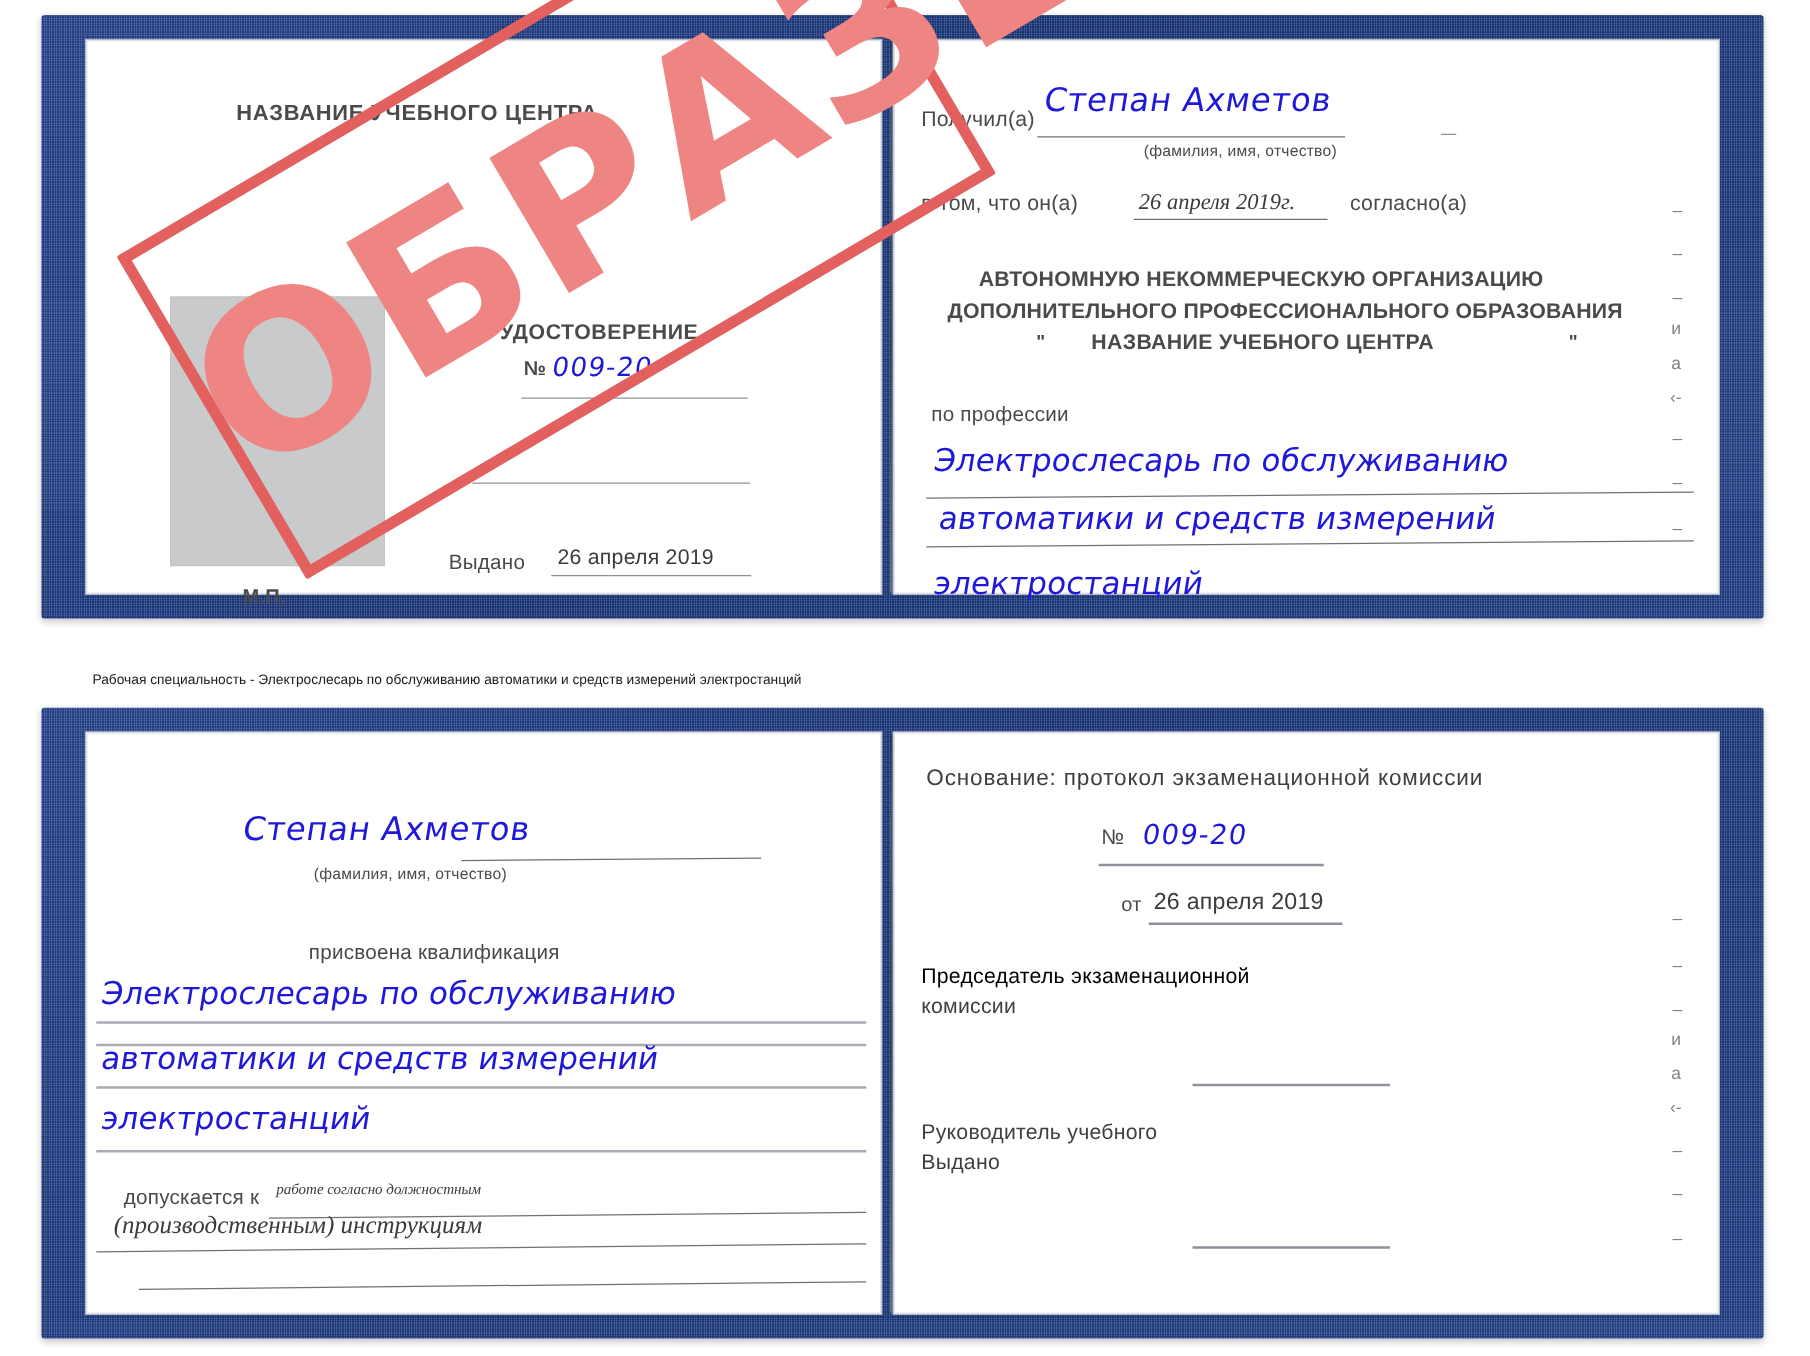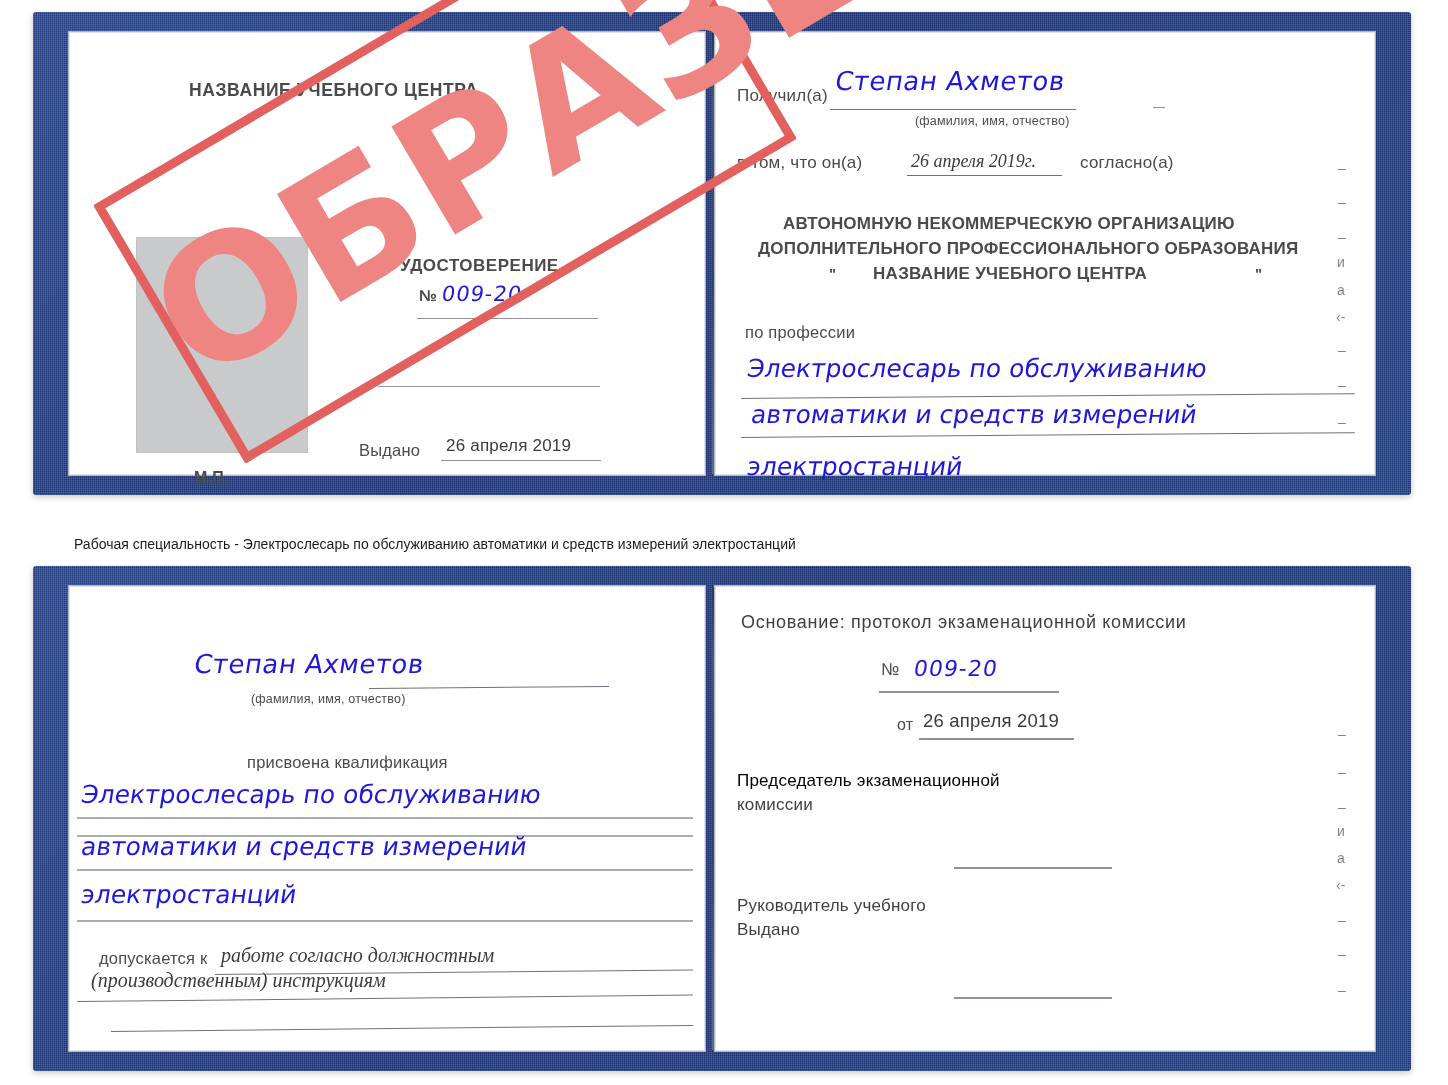--- a/index.html
+++ b/index.html
@@ -112,21 +112,21 @@
     line-height:1;
     letter-spacing:2px;
   }
 
   
   .caption{
     position:absolute;
     left:74px; top:533px;
     width:1020px;
     color:#1c1c1c;
-    font-size:14px;
+    font-size:11px;
     line-height:23px;
     font-family:"Liberation Sans", sans-serif;
     z-index:60;
   }
 
   
   .ghost{
     position:absolute;
     color:#6a6d74;
     font-size:14px;
@@ -228,21 +228,21 @@
     <div class="rule thin" style="left:8px;top:231px;width:616px;height:2px;"></div>
     <div class="rule thin" style="left:8px;top:249px;width:616px;height:2px;"></div>
 
     <span class="hand abs" style="left:10px;top:246px;font-size:25px;">автоматики и средств измерений</span>
     <div class="rule thin" style="left:8px;top:283px;width:616px;height:2px;"></div>
 
     <span class="hand abs" style="left:10px;top:294px;font-size:25px;">электростанций</span>
     <div class="rule thin" style="left:8px;top:334px;width:616px;height:2px;"></div>
 
     <span class="printed abs" style="left:30px;top:363px;font-size:16.5px;">допускается к</span>
-    <span class="ital abs" style="left:152px;top:358px;font-size:20px;font-family:Liberation Serif, serif;">работе согласно должностным</span>
+    <span class="ital abs" style="left:152px;top:358px;font-size:12px;font-family:Liberation Serif, serif;">работе согласно должностным</span>
     <div class="rule dark" style="left:146px;top:388px;width:478px;transform:rotate(-0.55deg);transform-origin:left center;"></div>
 
     <span class="ital abs" style="left:22px;top:383px;font-size:20px;">(производственным) инструкциям</span>
     <div class="rule dark" style="left:8px;top:415px;width:616px;transform:rotate(-0.6deg);transform-origin:left center;"></div>
     <div class="rule dark" style="left:42px;top:445px;width:582px;transform:rotate(-0.6deg);transform-origin:left center;"></div>
   </div>
 
   <div class="spine"></div>
 
   <div class="page right">

